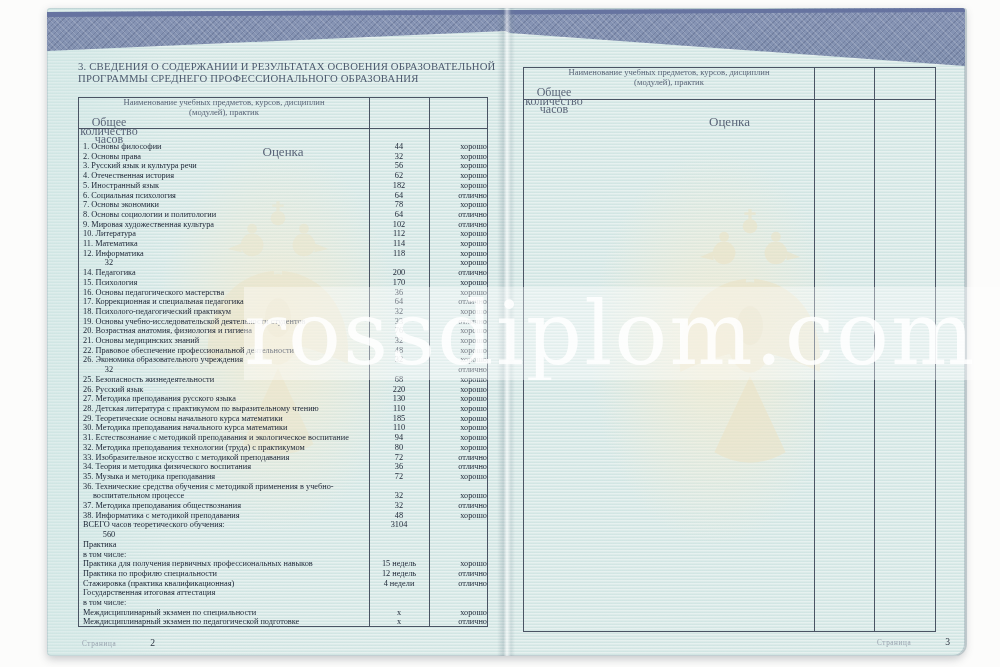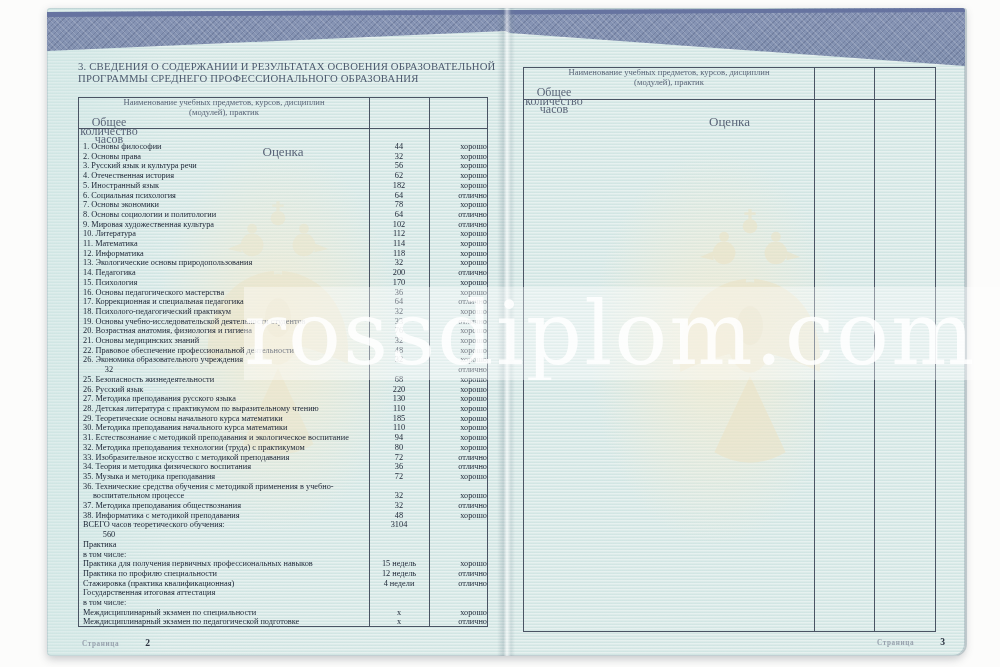--- a/index.html
+++ b/index.html
@@ -71,21 +71,21 @@
   .vline1 { left:290px; } .vline2 { left:350px; }
   .tbody { position:absolute; left:0; top:32px; right:0; bottom:0; overflow:hidden; padding-top:12px; }
   .t-right .tbody { top:33px; }
   .row { display:flex; align-items:flex-end; min-height:9.7px; color:#212a3a; }
   .c { font-size:8.3px; line-height:9.7px; }
   .c-subj  { width:290px; padding-left:14px; text-indent:-10px; }
   .c-hours { width:60px; text-align:center; }
   .c-grade { flex:1; text-align:right; }
 
   
-  .pfooter { position:absolute; display:flex; align-items:baseline; gap:26px;font-weight:bold; }
+  .pfooter { position:absolute; display:flex; align-items:baseline; gap:34px; }
   .pf-left  { left:35px;  top:629px; }
   .pf-right { left:830px; top:628px; }
   .f-label { font-size:7.2px; letter-spacing:.6px; color:#98a2ae; }
   .f-num   { font-size:9.6px; color:#2c3442; }
 
   
   .wm {
     position:absolute; left:244px; top:287px; width:770px; height:93px;
     background:rgba(255,255,255,.38);
     display:flex; align-items:center; overflow:hidden;
@@ -214,21 +214,20 @@
           <div class="c c-subj">11. Математика</div>
           <div class="c c-hours">114</div>
           <div class="c c-grade">хорошо</div>
         </div>
           <div class="row">
           <div class="c c-subj">12. Информатика</div>
           <div class="c c-hours">118</div>
           <div class="c c-grade">хорошо</div>
         </div>
           <div class="row">
-          <div class="c c-subj">13. Экологические основы природопользования</div>
           <div class="c c-hours">32</div>
           <div class="c c-grade">хорошо</div>
         </div>
           <div class="row">
           <div class="c c-subj">14. Педагогика</div>
           <div class="c c-hours">200</div>
           <div class="c c-grade">отлично</div>
         </div>
           <div class="row">
           <div class="c c-subj">15. Психология</div>

